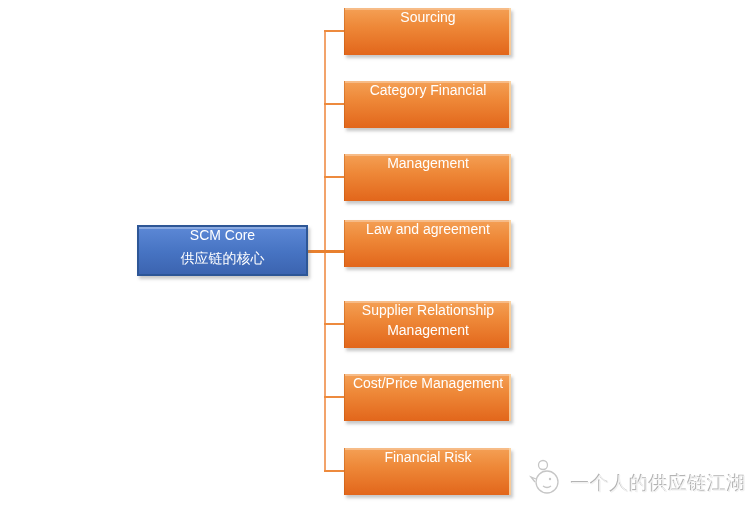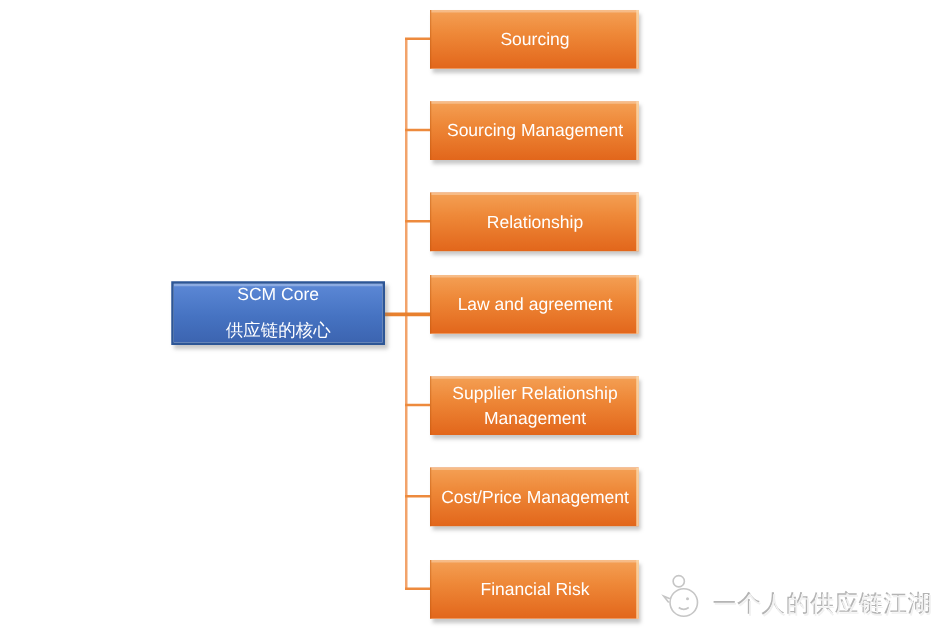--- a/index.html
+++ b/index.html
@@ -49,41 +49,41 @@
     width: 167px;
     height: 47px;
     background: linear-gradient(180deg, #5C88D6 0%, #4673C2 55%, #3C64B0 100%);
     border: 2px solid #2D5696;
     box-shadow: 2px 3px 3px rgba(120,120,120,0.40),
                 inset 0 2px 0 rgba(255,255,255,0.30);
     color: #ffffff;
     display: flex;
     flex-direction: column;
     align-items: center;
-    justify-content: space-between;
+    justify-content: flex-start;
     gap: 7px;
     font-size: 14px;
     z-index: 2;
     text-align: center;
   }
 
   
   .node {
     position: absolute;
     left: 344px;
     width: 167px;
     height: 47px;
     background: linear-gradient(180deg, #F4A055 0%, #EE8838 40%, #E2661B 100%);
     border-left: 1px solid rgba(180,80,10,0.35);
     box-shadow: 2px 3px 3px rgba(130,130,130,0.45),
                 inset -2px 0 0 rgba(250,216,170,0.85),
                 inset 0 2px 0 rgba(255,255,255,0.30);
     color: #ffffff;
     display: flex;
-    align-items: center;
+    align-items: flex-start;
     justify-content: center;
     text-align: center;
     font-size: 14px;
     line-height: 1.4;
     padding: 0 4px;
     box-sizing: border-box;
     z-index: 2;
   }
 
   
@@ -122,24 +122,24 @@
 
   <div class="root-node">
     <span>SCM Core</span>
     <span>供应链的核心</span>
   </div>
 
   <div class="node" style="top:8px">
     <span>Sourcing</span>
   </div>
   <div class="node" style="top:81px">
-    <span>Sourcing Management</span>
+    <span>Category Financial</span>
   </div>
   <div class="node" style="top:154px">
-    <span>Relationship</span>
+    <span>Management</span>
   </div>
   <div class="node" style="top:220px">
     <span>Law and agreement</span>
   </div>
   <div class="node" style="top:374px">
     <span>Cost/Price Management</span>
   </div>
   <div class="node" style="top:301px">
     <span>Supplier Relationship Management</span>
   </div>

